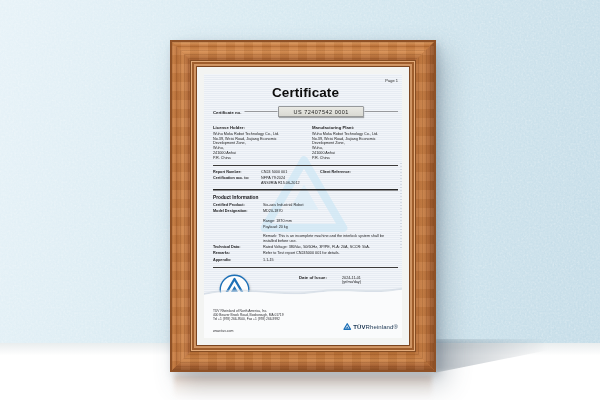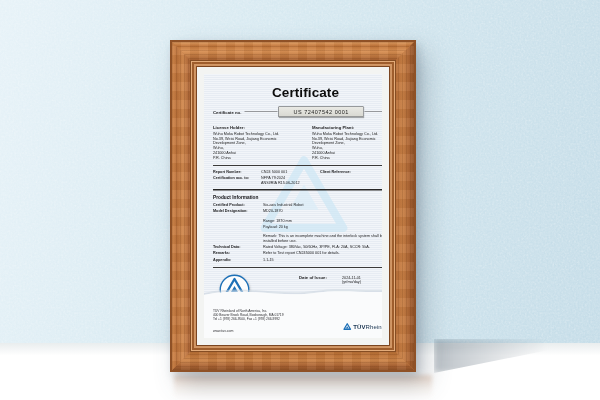--- a/index.html
+++ b/index.html
@@ -11,21 +11,21 @@
   .wall-tex{position:absolute;left:0;top:0;mix-blend-mode:overlay;opacity:.55;}
   .surface{position:absolute;left:0;top:343px;width:600px;height:57px;
            background:linear-gradient(180deg,#e9edee 0%,#ffffff 22%,#ffffff 100%);}
   .surface-shadow{position:absolute;left:434px;top:339px;width:140px;height:34px;
                   background:linear-gradient(95deg,rgba(100,115,128,.45),rgba(100,115,128,0) 80%);
                   clip-path:polygon(0 0,100% 0,100% 18%,0 100%);filter:blur(3px);}
   .reflection{position:absolute;left:174px;top:375px;width:258px;height:24px;border-radius:2px;
               background:linear-gradient(180deg,rgba(186,122,80,.30),rgba(212,176,148,.13) 55%,rgba(220,205,190,0));
               filter:blur(2px);}
   
-  .frame{position:absolute;left:170px;top:40px;width:246px;height:332px;box-sizing:border-box;
+  .frame{position:absolute;left:170px;top:40px;width:266px;height:332px;box-sizing:border-box;
          background:#c47c44;border:2px solid #8f5126;
          box-shadow:10px 12px 24px rgba(70,85,100,.30),3px 4px 8px rgba(70,85,100,.22);}
   .f-strip{position:absolute;}
   .f-top{left:0;right:0;top:0;height:20px;
     background:repeating-linear-gradient(180deg,rgba(92,46,14,.16) 0 1px,rgba(255,255,255,0) 1px 4px),
       repeating-linear-gradient(90deg,rgba(0,0,0,.04) 0 9px,rgba(255,255,255,.05) 9px 18px),
       linear-gradient(180deg,#e09e63 0%,#c27539 20%,#da9154 45%,#c57d43 65%,#ab6433 88%,#9a5a2c 100%);
     clip-path:polygon(0 0,100% 0,calc(100% - 20px) 100%,20px 100%);}
   .f-bottom{left:0;right:0;bottom:0;height:20px;
     background:repeating-linear-gradient(180deg,rgba(92,46,14,.16) 0 1px,rgba(255,255,255,0) 1px 4px),

